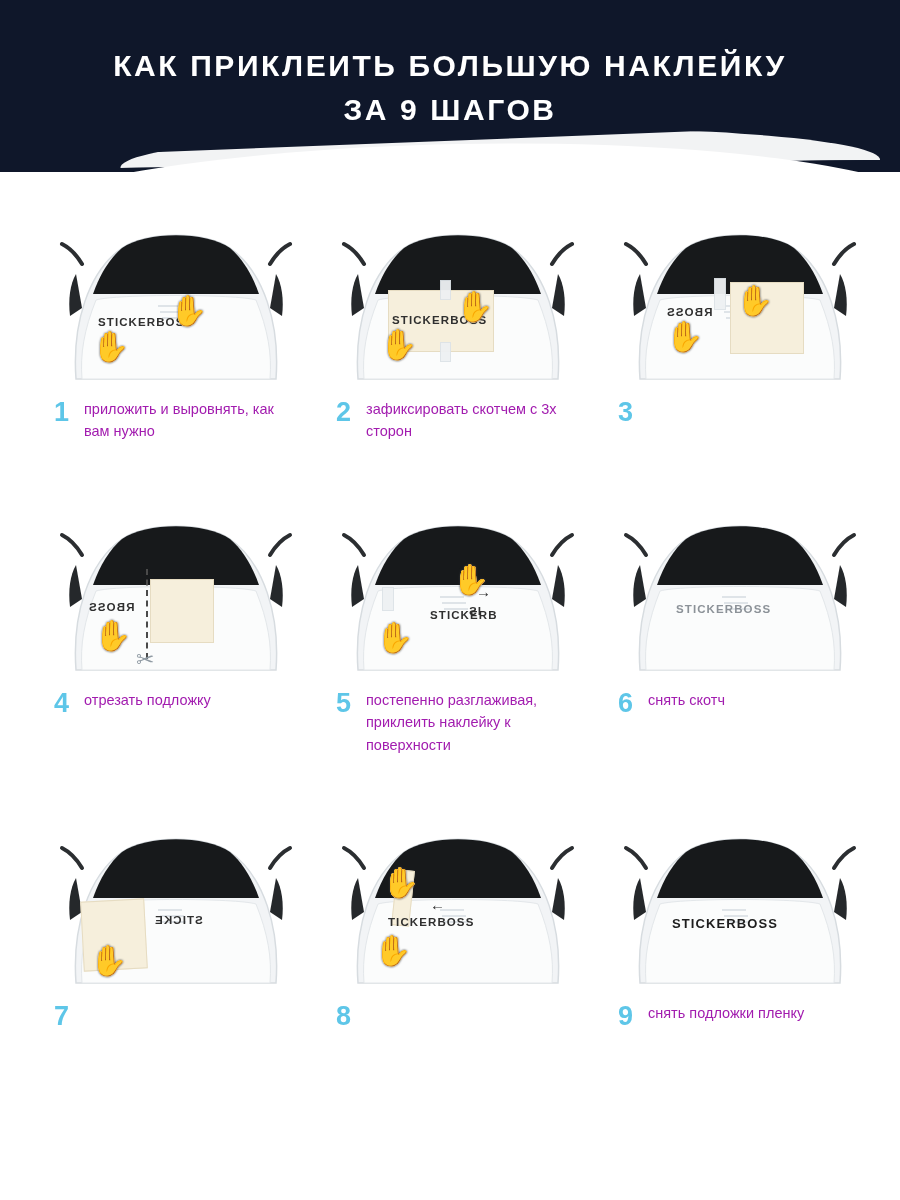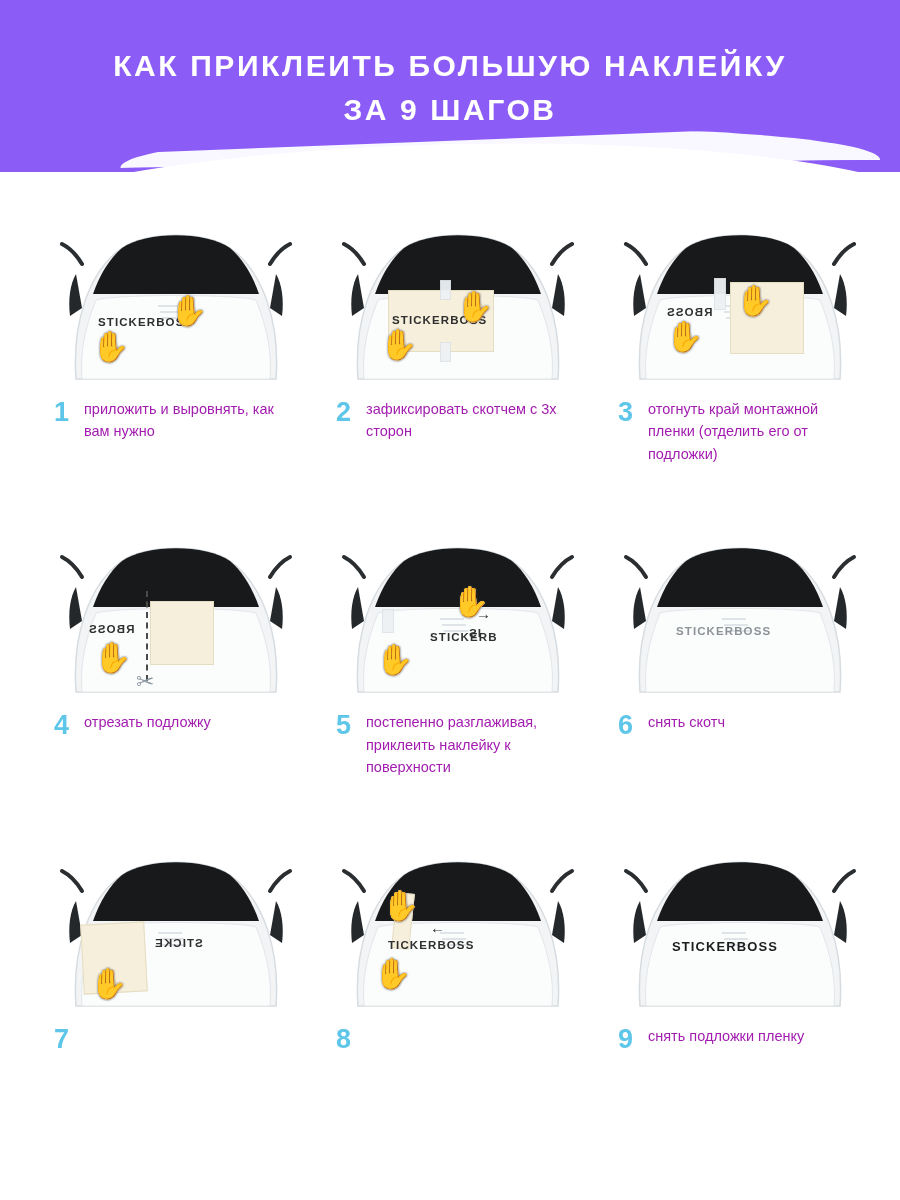--- a/index.html
+++ b/index.html
@@ -13,21 +13,21 @@
     font-family: "Liberation Sans", sans-serif;
     overflow: hidden;
     position: relative;
   }
 
   
   .header {
     position: relative;
     width: 900px;
     height: 172px;
-    background: #8b5cf6;
+    background: #0f172a;
     overflow: hidden;
   }
   .header-inner {
     padding-top: 44px;
     text-align: center;
   }
   .header h1 {
     margin: 0;
     color: #ffffff;
     font-size: 30px;
@@ -255,21 +255,20 @@
         </svg>
       </div>
       <div class="backing" style="left:120px; top:78px; width:72px; height:70px;"></div>
       <div class="tape" style="left:104px; top:74px; width:10px; height:30px;"></div>
       <div class="sticker-text flipped" style="left:56px; top:102px;">RBOSS</div>
       <div class="hand" style="left:126px; top:82px;">✋</div>
       <div class="hand" style="left:56px; top:118px;">✋</div>
     </div>
     <div class="caption">
       <div class="step-num">3</div>
-      <div class="step-text">отогнуть край монтажной пленки (отделить его от подложки)</div>
     </div>
   </div>
 
   <div class="row-sp"></div>
   <div class="row-sp"></div>
   <div class="row-sp"></div>
 
   <div class="cell">
     <div class="hood-wrap">
       <div class="hood">

